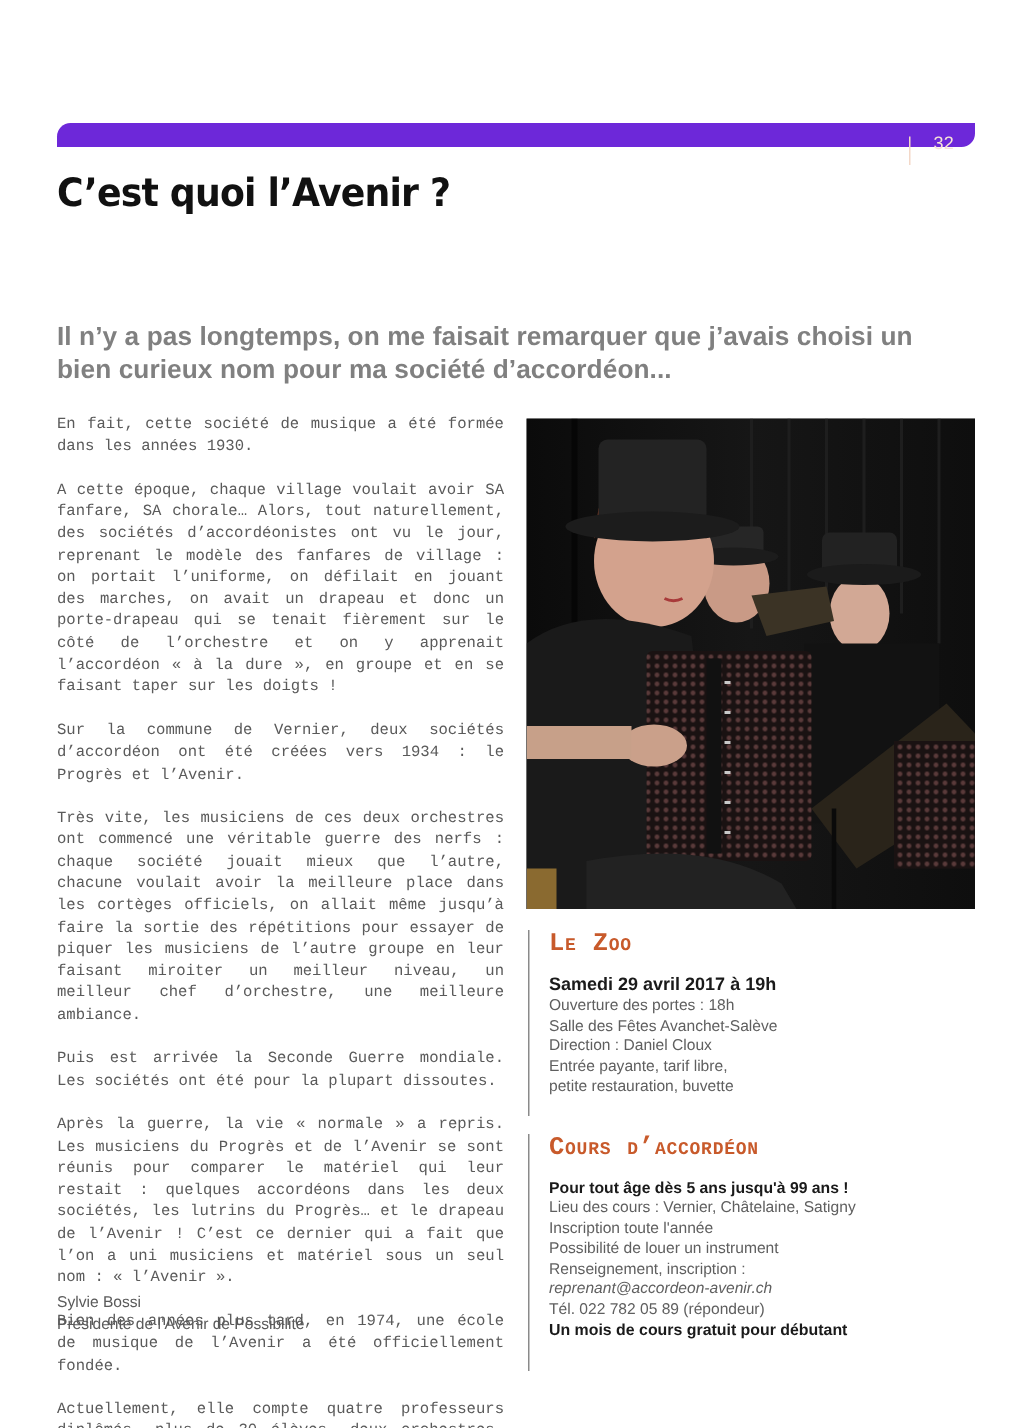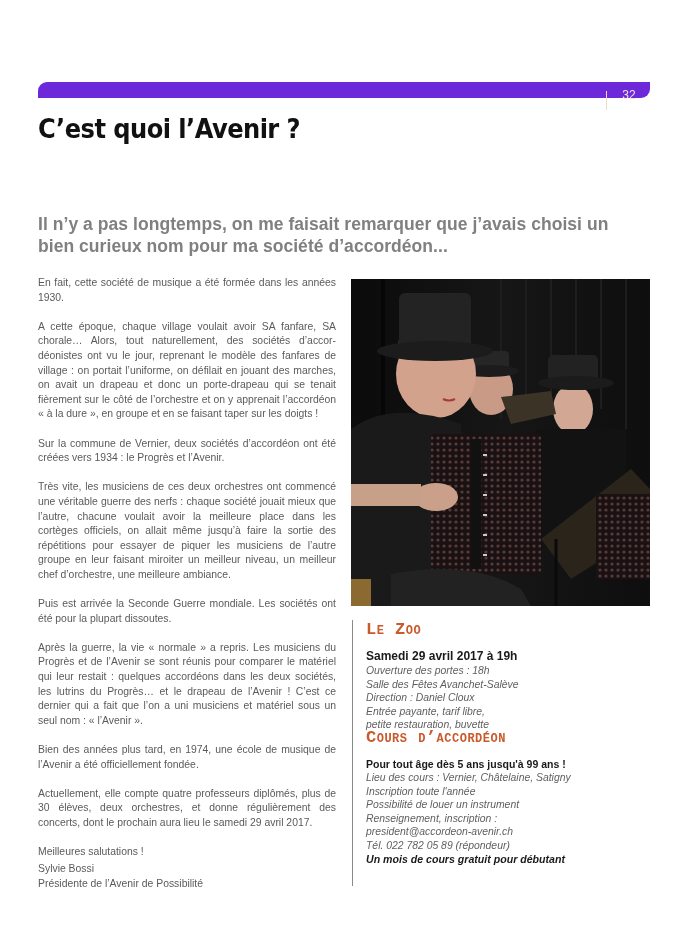--- a/index.html
+++ b/index.html
@@ -31,45 +31,45 @@
       position: absolute; left: 38px; top: 213px; width: 600px;
       font-size: 17.5px; line-height: 22px; color: #808080; font-weight: bold;
       letter-spacing: 0.05px;
     }
 
     .body-col {
       position: absolute; left: 38px; top: 276px; width: 298px;
       font-size: 10.4px; line-height: 14.6px; color: #5a5a5a;
       text-align: justify;
     }
-    .body-col p { margin-bottom: 14.6px; }
+    .body-col p { margin-bottom: 14.6px; font-family: Liberation Mono, monospace; }
     .signature {
       position: absolute; left: 38px; top: 862px; width: 298px;
       text-align: left; font-size: 10.4px; line-height: 14.6px; color: #5a5a5a;
     }
 
     .photo {
       position: absolute; left: 351px; top: 279px; width: 299px; height: 327px;
       overflow: hidden; background: #0d0d0d;
     }
 
     .info-block {
       position: absolute; left: 352px; border-left: 1.4px solid #8a8a8a;
       padding-left: 13px;
     }
     .info-block.zoo { top: 620px; height: 124px; }
-    .info-block.cours { top: 728px; height: 158px; padding-left: 13px; }
+    .info-block.cours { top: 756px; height: 158px; padding-left: 13px; }
     .info-title {
       font-family: Liberation Mono, monospace; font-weight: bold;
       color: #c85a2b; font-variant: small-caps; letter-spacing: 0.5px;
       font-size: 17px; line-height: 20px; margin-bottom: 9px;
     }
     .info-lead { font-size: 12px; font-weight: bold; color: #1a1a1a; line-height: 14px; margin-bottom: 1px; }
     .info-lead.small { font-size: 10.5px; line-height: 14px; margin-bottom: 0; }
-    .info-line { font-size: 10.4px; line-height: 13.6px; color: #5f5f5f; font-style: italic; }
+    .info-line { font-size: 10.4px; line-height: 13.6px; color: #5f5f5f; }
     .info-line.italic { font-style: italic; }
     .info-line.strong { font-weight: bold; color: #1a1a1a; font-size: 10.6px; }
   </style>
 </head>
 <body>
 
 <div class="header-bar">
   <div class="page-divider"></div>
   <span class="page-number">32</span>
 </div>
@@ -172,16 +172,16 @@
   <div class="info-line">petite restauration, buvette</div>
 </div>
 
 <div class="info-block cours">
   <div class="info-title">Cours d’accordéon</div>
   <div class="info-lead small">Pour tout âge dès 5 ans jusqu'à 99 ans !</div>
   <div class="info-line">Lieu des cours : Vernier, Châtelaine, Satigny</div>
   <div class="info-line">Inscription toute l'année</div>
   <div class="info-line">Possibilité de louer un instrument</div>
   <div class="info-line">Renseignement, inscription :</div>
-  <div class="info-line italic">president@accordeon-avenir.ch</div>
+  <div class="info-line italic">reprenant@accordeon-avenir.ch</div>
   <div class="info-line">Tél. 022 782 05 89 (répondeur)</div>
   <div class="info-line strong">Un mois de cours gratuit pour débutant</div>
 </div>
 
 </body></html>

